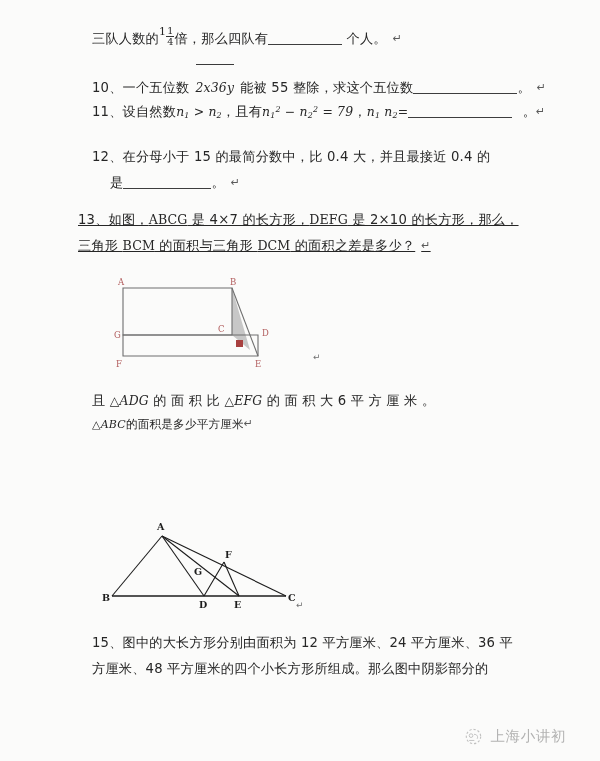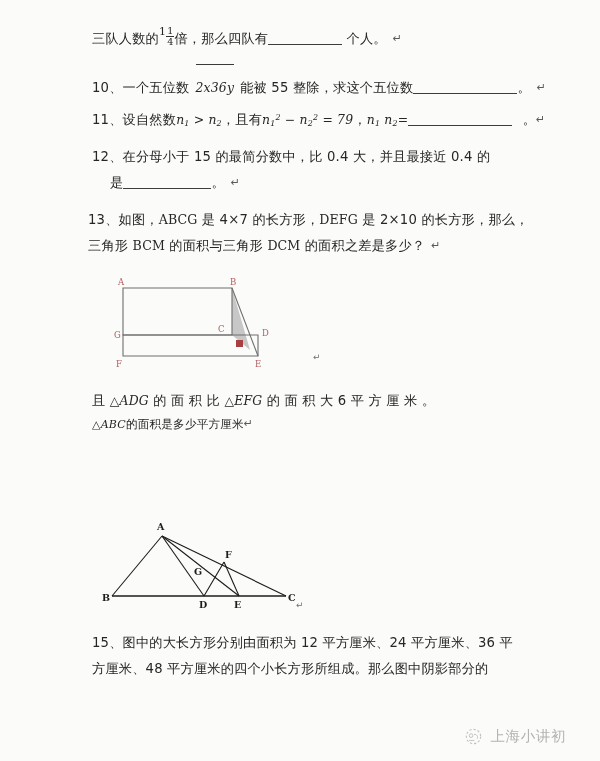--- a/index.html
+++ b/index.html
@@ -136,34 +136,34 @@
           </span></span><span>倍，那么四队有</span><span class="blank b1"></span><span> 个人。</span><span class="sp"></span><span class="pilcrow">↵</span>
     </span>
   </div>
 
   <div class="q" style="left:64px; top:64px;">
     <span class="line">
       <span>10、一个五位数</span><span class="sp"></span><span class="overline">2x36y</span><span class="sp"></span><span>能被 55 整除，求这个五位数</span><span class="blank b3"></span><span>。</span><span class="sp"></span><span class="pilcrow">↵</span>
     </span>
   </div>
 
-  <div class="q" style="left:64px; top:105px;">
+  <div class="q" style="left:64px; top:97px;">
     <span class="line">
       <span>11、设自然数</span><span class="ital">n<sub>1</sub> &gt; n<sub>2</sub></span><span>，且有</span><span class="ital">n<sub>1</sub><sup>2</sup> − n<sub>2</sub><sup>2</sup> = 79</span><span>，</span><span class="ital">n<sub>1</sub> n<sub>2</sub>=</span><span class="blank b3"></span><span class="sp"></span><span> 。</span><span class="pilcrow">↵</span>
     </span>
   </div>
 
   <div class="q" style="left:64px; top:144px;">
     <span class="line">12、在分母小于 15 的最简分数中，比 0.4 大，并且最接近 0.4 的</span>
     <span class="line indent" style="padding-left:18px;">
       <span>是</span><span class="blank b2"></span><span>。</span><span class="sp"></span><span class="pilcrow">↵</span>
     </span>
   </div>
 
-  <div class="q" style="left:60px; top:207px;">
+  <div class="q" style="left:50px; top:207px;text-decoration:underline;">
     <span class="line">
       <span>13、如图，</span><span class="lat">ABCG</span><span> 是 4×7 的长方形，</span><span class="lat">DEFG</span><span> 是 2×10 的长方形，那么，</span>
     </span>
     <span class="line">
       <span>三角形 </span><span class="lat">BCM</span><span> 的面积与三角形 </span><span class="lat">DCM</span><span> 的面积之差是多少？</span><span class="sp"></span><span class="pilcrow">↵</span>
     </span>
   </div>
 
   <div class="fig" style="left:72px; top:278px;">
     <svg width="250" height="92" viewBox="0 0 250 92" xmlns="http://www.w3.org/2000/svg">

